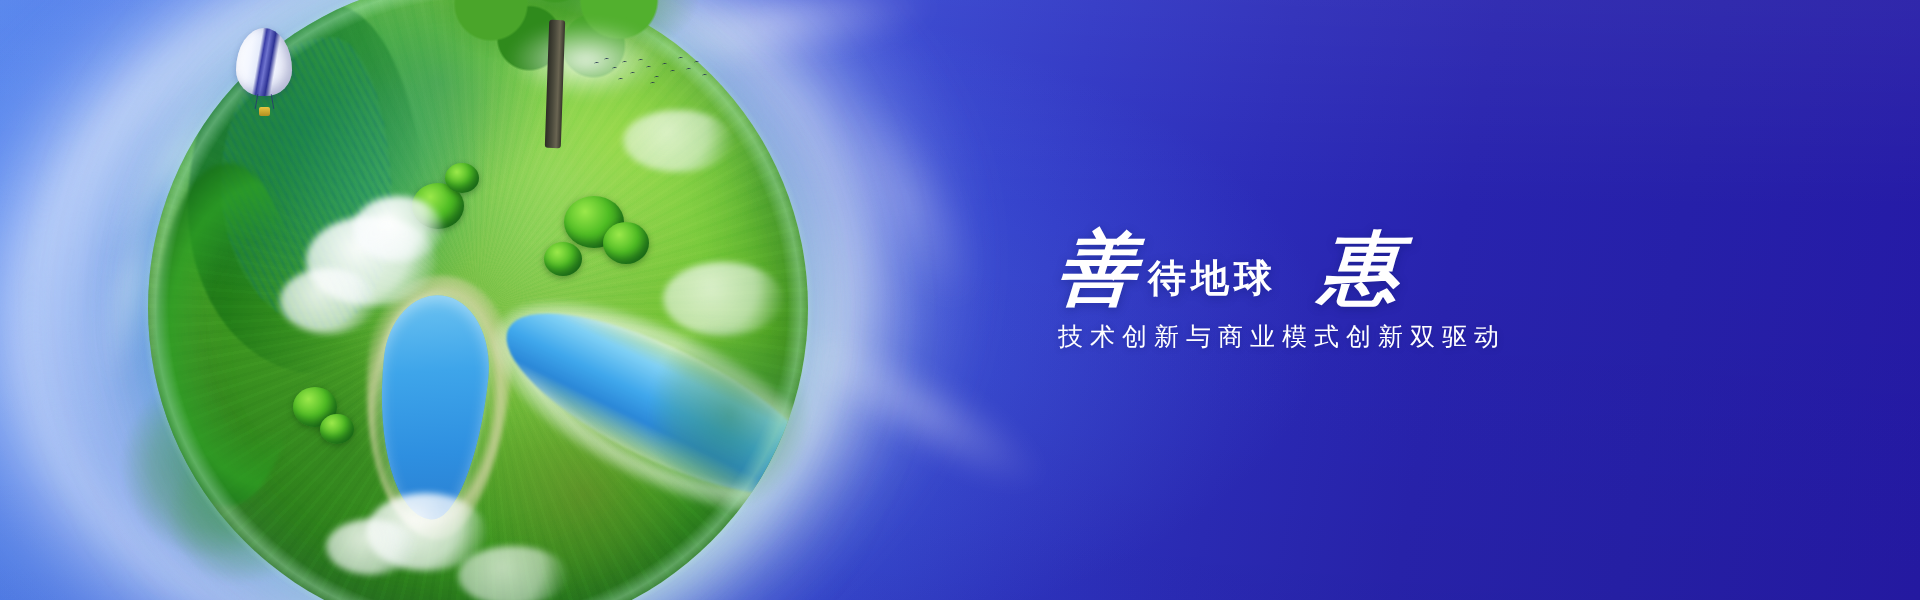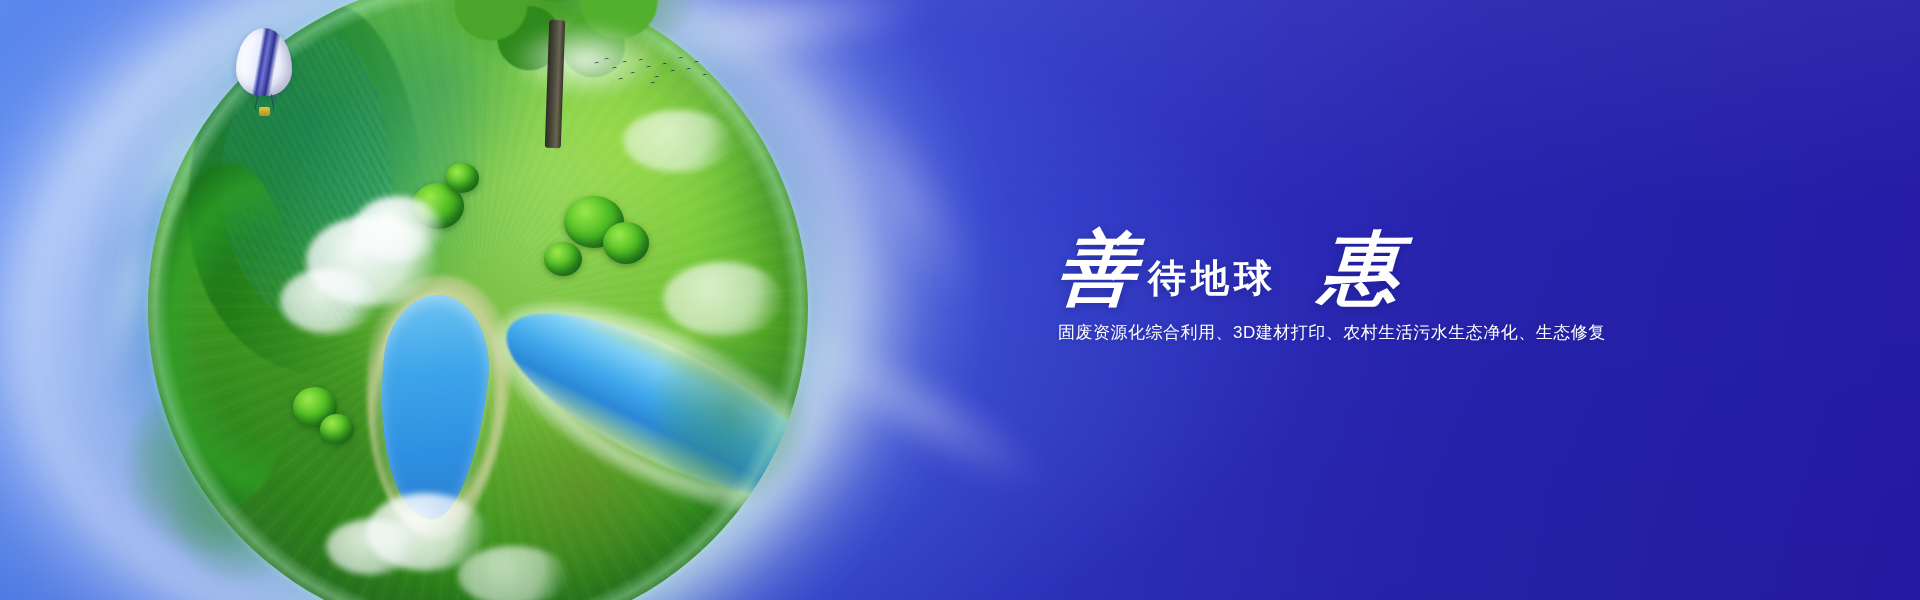--- a/index.html
+++ b/index.html
@@ -520,19 +520,19 @@
 
   <div class="content">
 
     <div class="headline">
       <span class="hl-big">善</span>
       <span class="hl-small">待地球</span>
       <span class="hl-gap"></span>
       <span class="hl-big">惠</span>
     </div>
 
-
-    <div class="desc">固废资源化综合利用、3D建材打印、农村生活污水生态净化、生态修复</div>
+    <div class="subtitle">技术创新与商业模式创新双驱动</div>
+
 
 
   </div>
 
 </div>
 
 </body></html>

